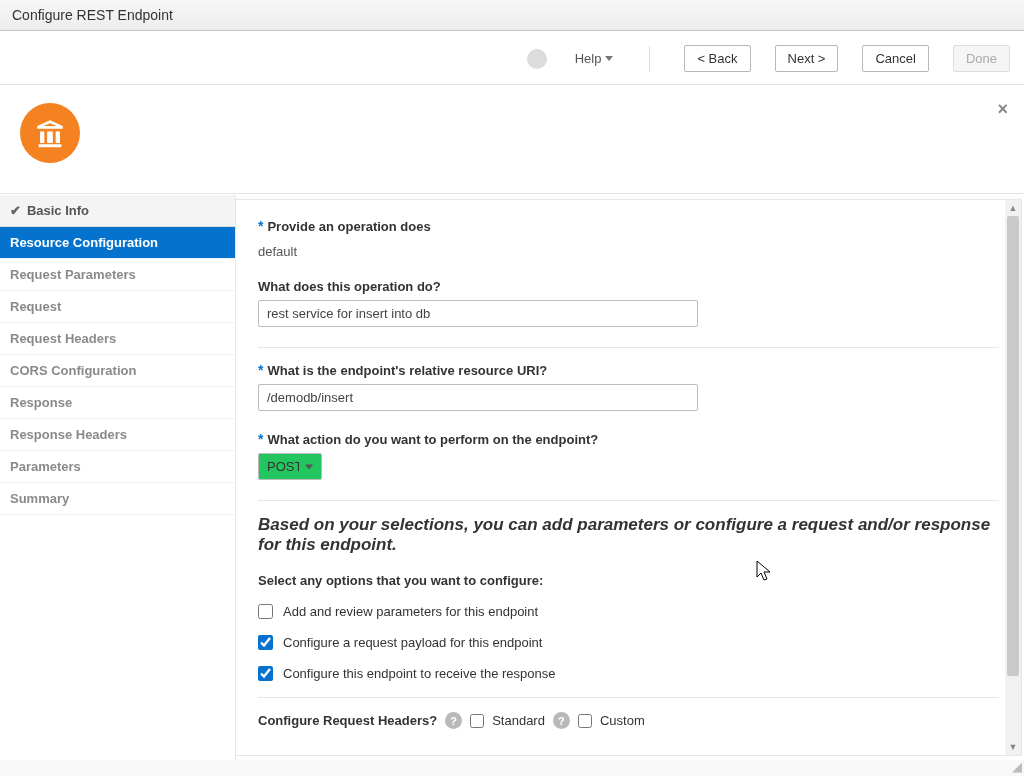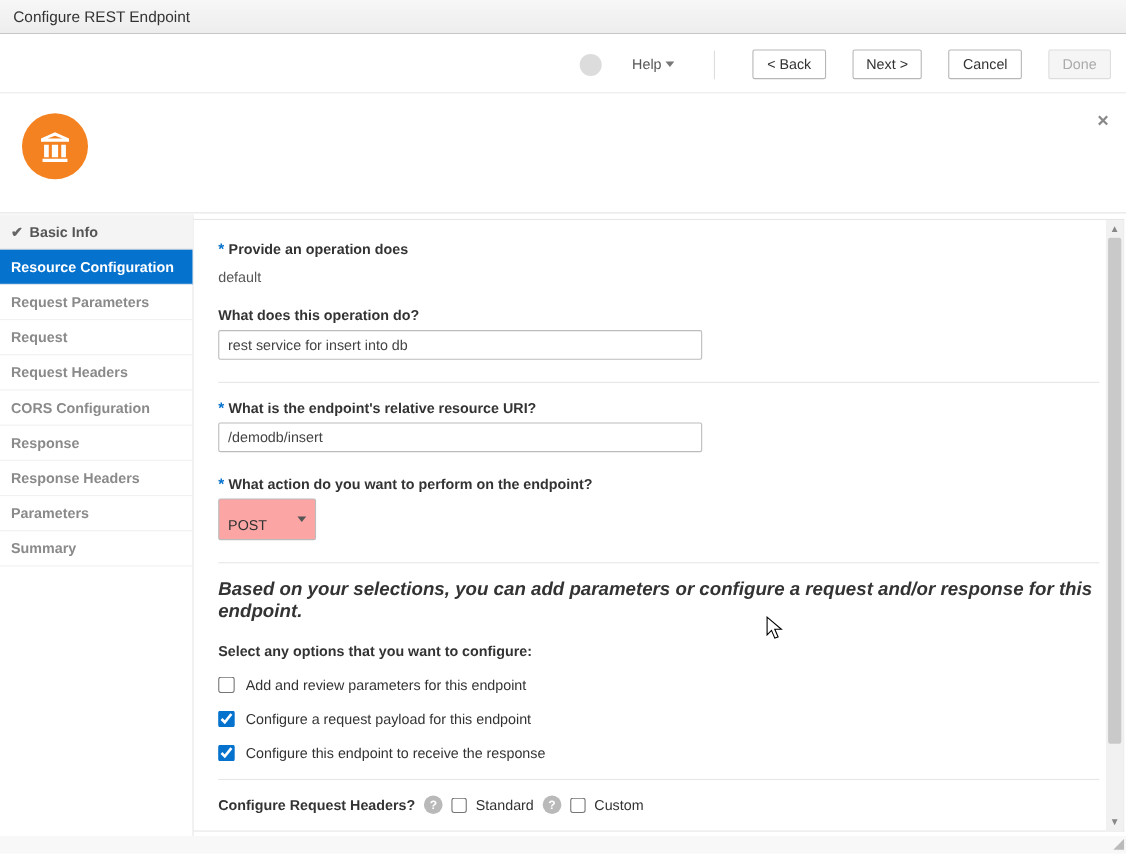--- a/index.html
+++ b/index.html
@@ -69,21 +69,21 @@
     .close-x {
       position: absolute; right: 16px; top: 14px;
       font-size: 18px; color: #888; cursor: pointer;
       font-weight: bold; font-family: Arial;
     }
     .body-wrap {
       display: flex; background: #fff; height: 566px;
       border-top: 1px solid #fff;
     }
     .sidebar {
-      width: 176px; flex-shrink: 0; border-right: 1px solid #e6e6e6;
+      width: 236px; flex-shrink: 0; border-right: 1px solid #e6e6e6;
       background: #fff;
     }
     .side-item {
       padding: 8px 10px; font-size: 13px; color: #8a8a8a;
       border-bottom: 1px solid #f1f1f1; cursor: pointer;
       font-weight: bold;
     }
     .side-item.done {
       color: #555; background: #f4f4f4; border-bottom: 1px solid #ddd;
       display: flex; align-items: center; gap: 6px;
@@ -104,23 +104,23 @@
       display: flex; align-items: baseline; gap: 4px;
     }
     .req-star { color: #0572ce; font-weight: bold; font-size: 14px; }
     .static-val { color: #555; padding: 4px 0 0 0; font-size: 13px; }
     input[type=text].field {
       width: 440px; padding: 5px 8px; font-size: 13px;
       border: 1px solid #bcbcbc; border-radius: 2px;
       color: #444;
     }
     select.field {
-      padding: 16px 22px 5px 8px; font-size: 13px; border: 1px solid #bcbcbc;
-      border-radius: 2px; background: #fca5a5; color: #333;
-      appearance: none; width:89px;
+      padding: 5px 22px 5px 8px; font-size: 13px; border: 1px solid #bcbcbc;
+      border-radius: 2px; background: #22c55e; color: #333;
+      appearance: none; width:64px;
     }
     .select-wrap { position: relative; display: inline-block; }
     .select-wrap::after {
       content: ""; position: absolute; right: 9px; top: 50%; transform: translateY(-50%);
       width: 0; height: 0; border-left: 4px solid transparent; border-right: 4px solid transparent;
       border-top: 5px solid #555; pointer-events: none;
     }
     .info-text { font-weight: bold; font-size: 17px; color: #333; margin: 6px 0 18px 0; font-style: italic; }
     .cfg-label { font-weight: bold; font-size: 13px; color: #333; margin-bottom: 16px; }
     .chk-row { display: flex; align-items: center; gap: 10px; margin-bottom: 16px; }

